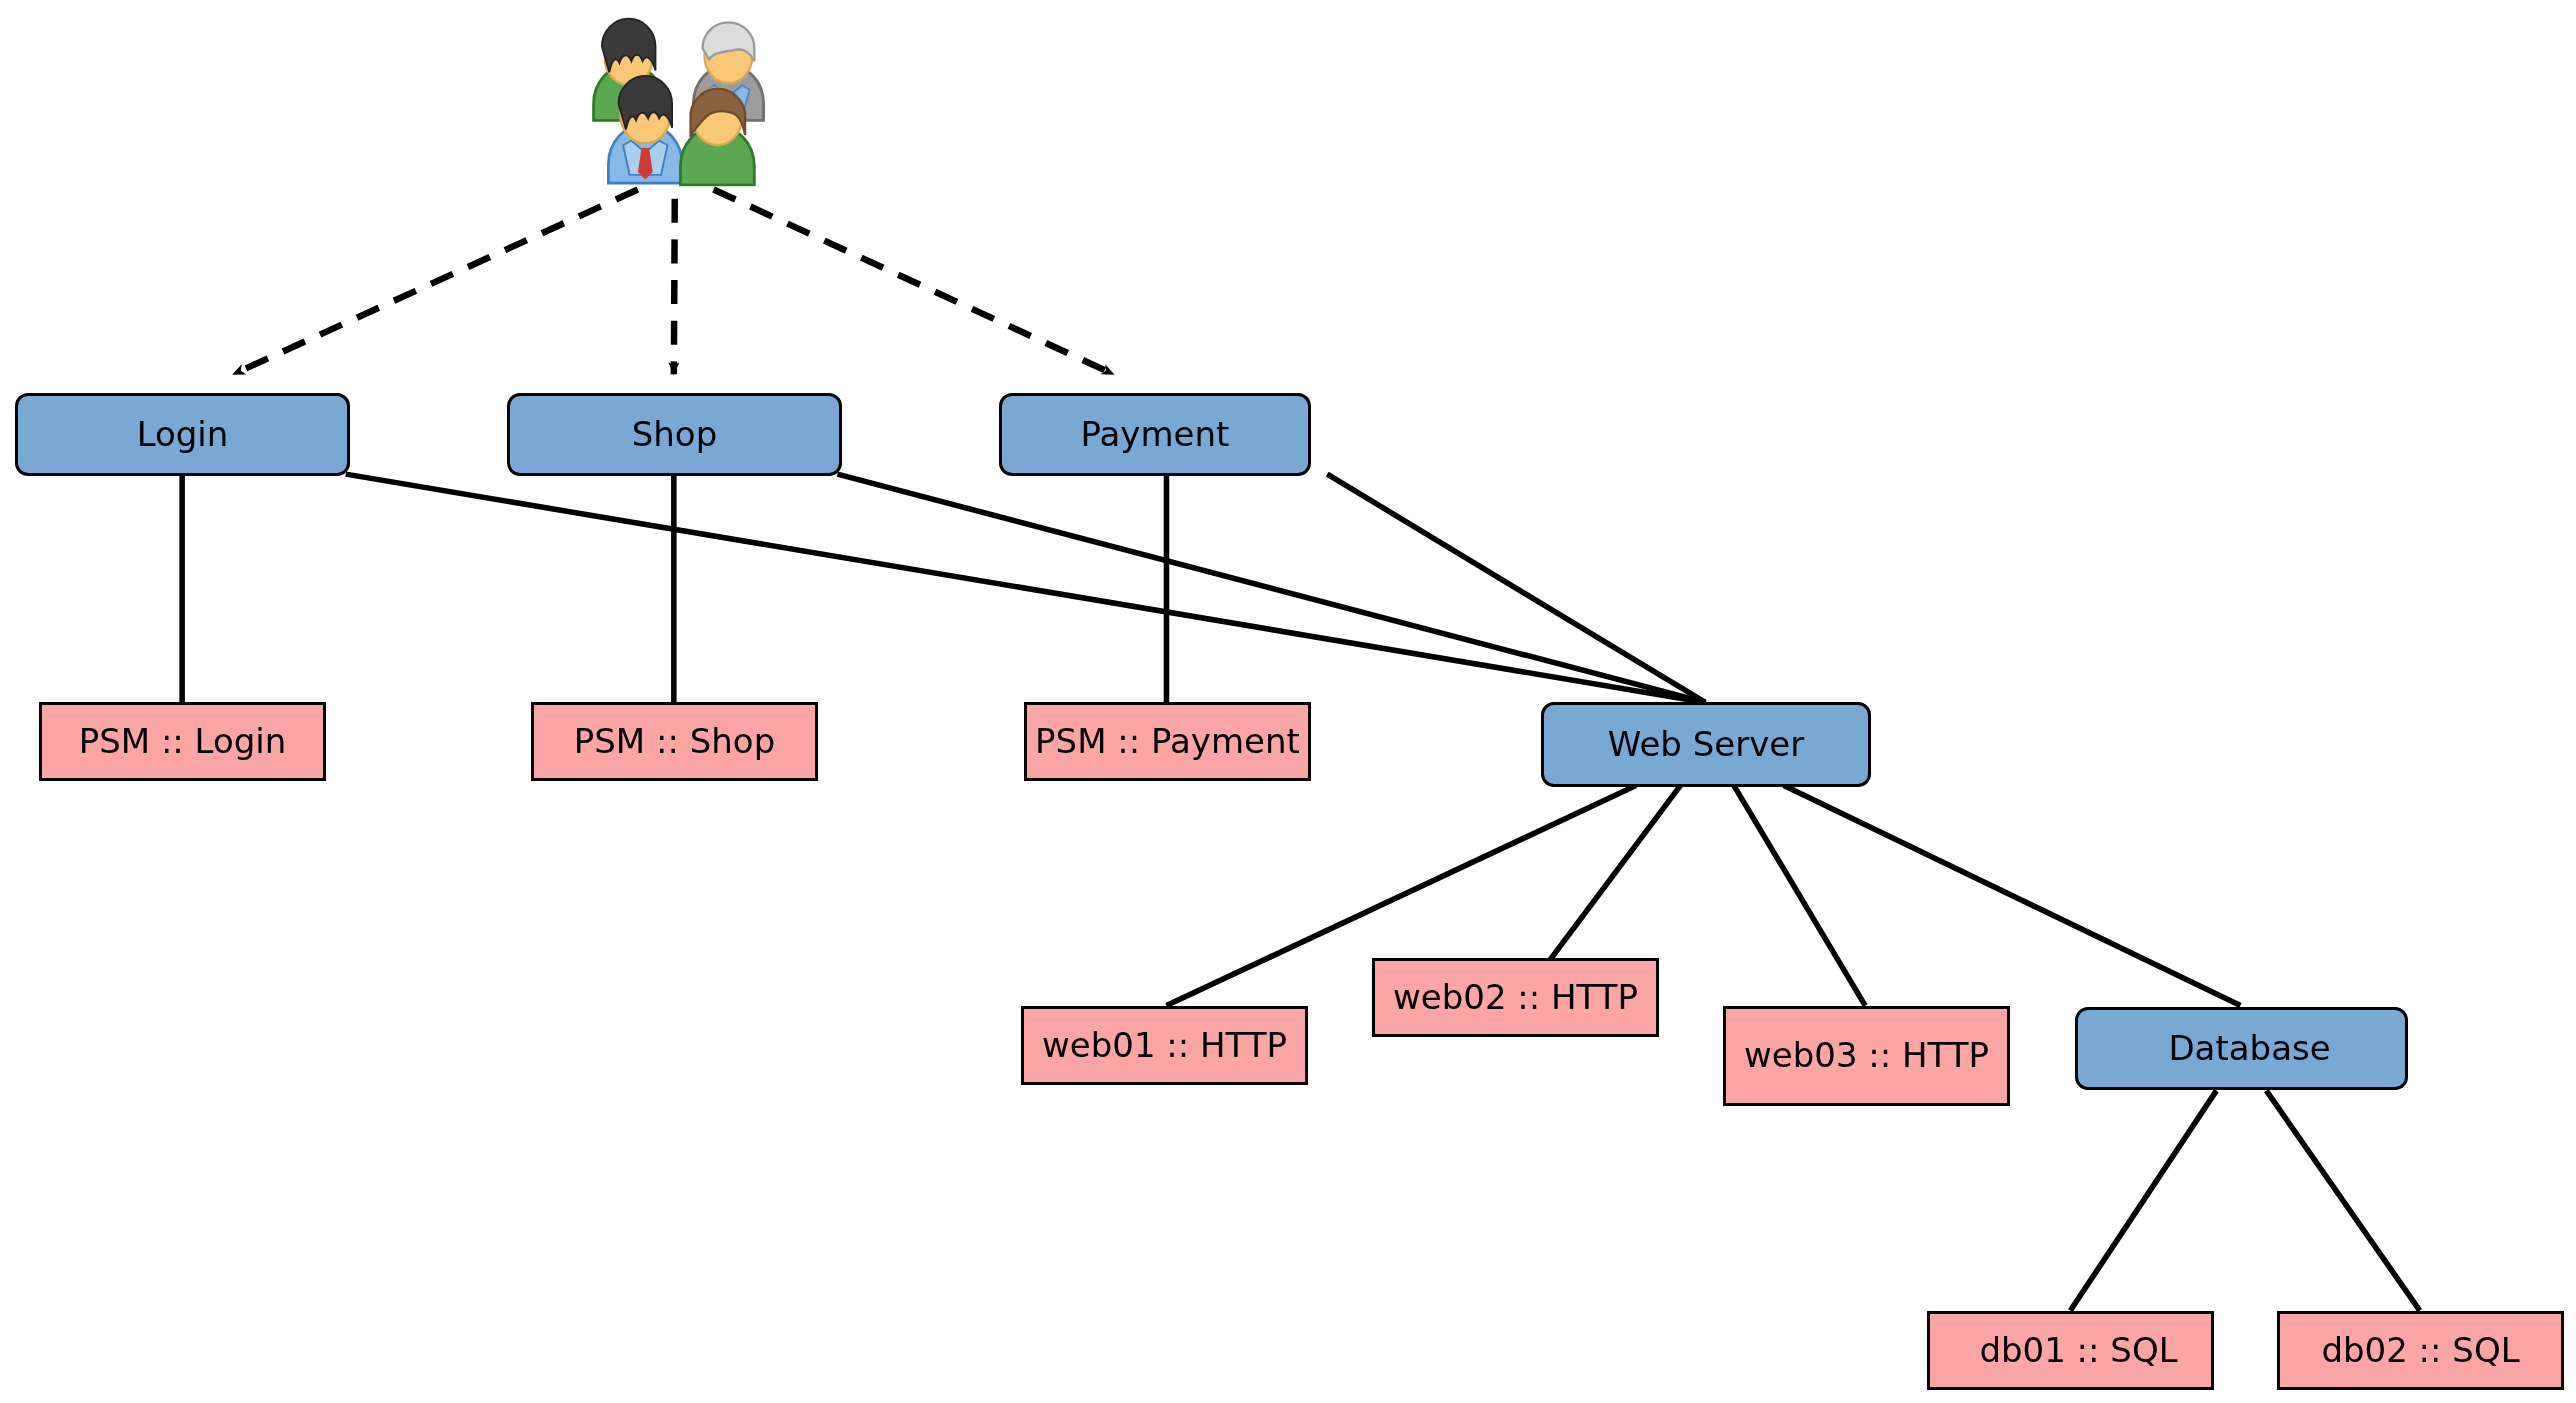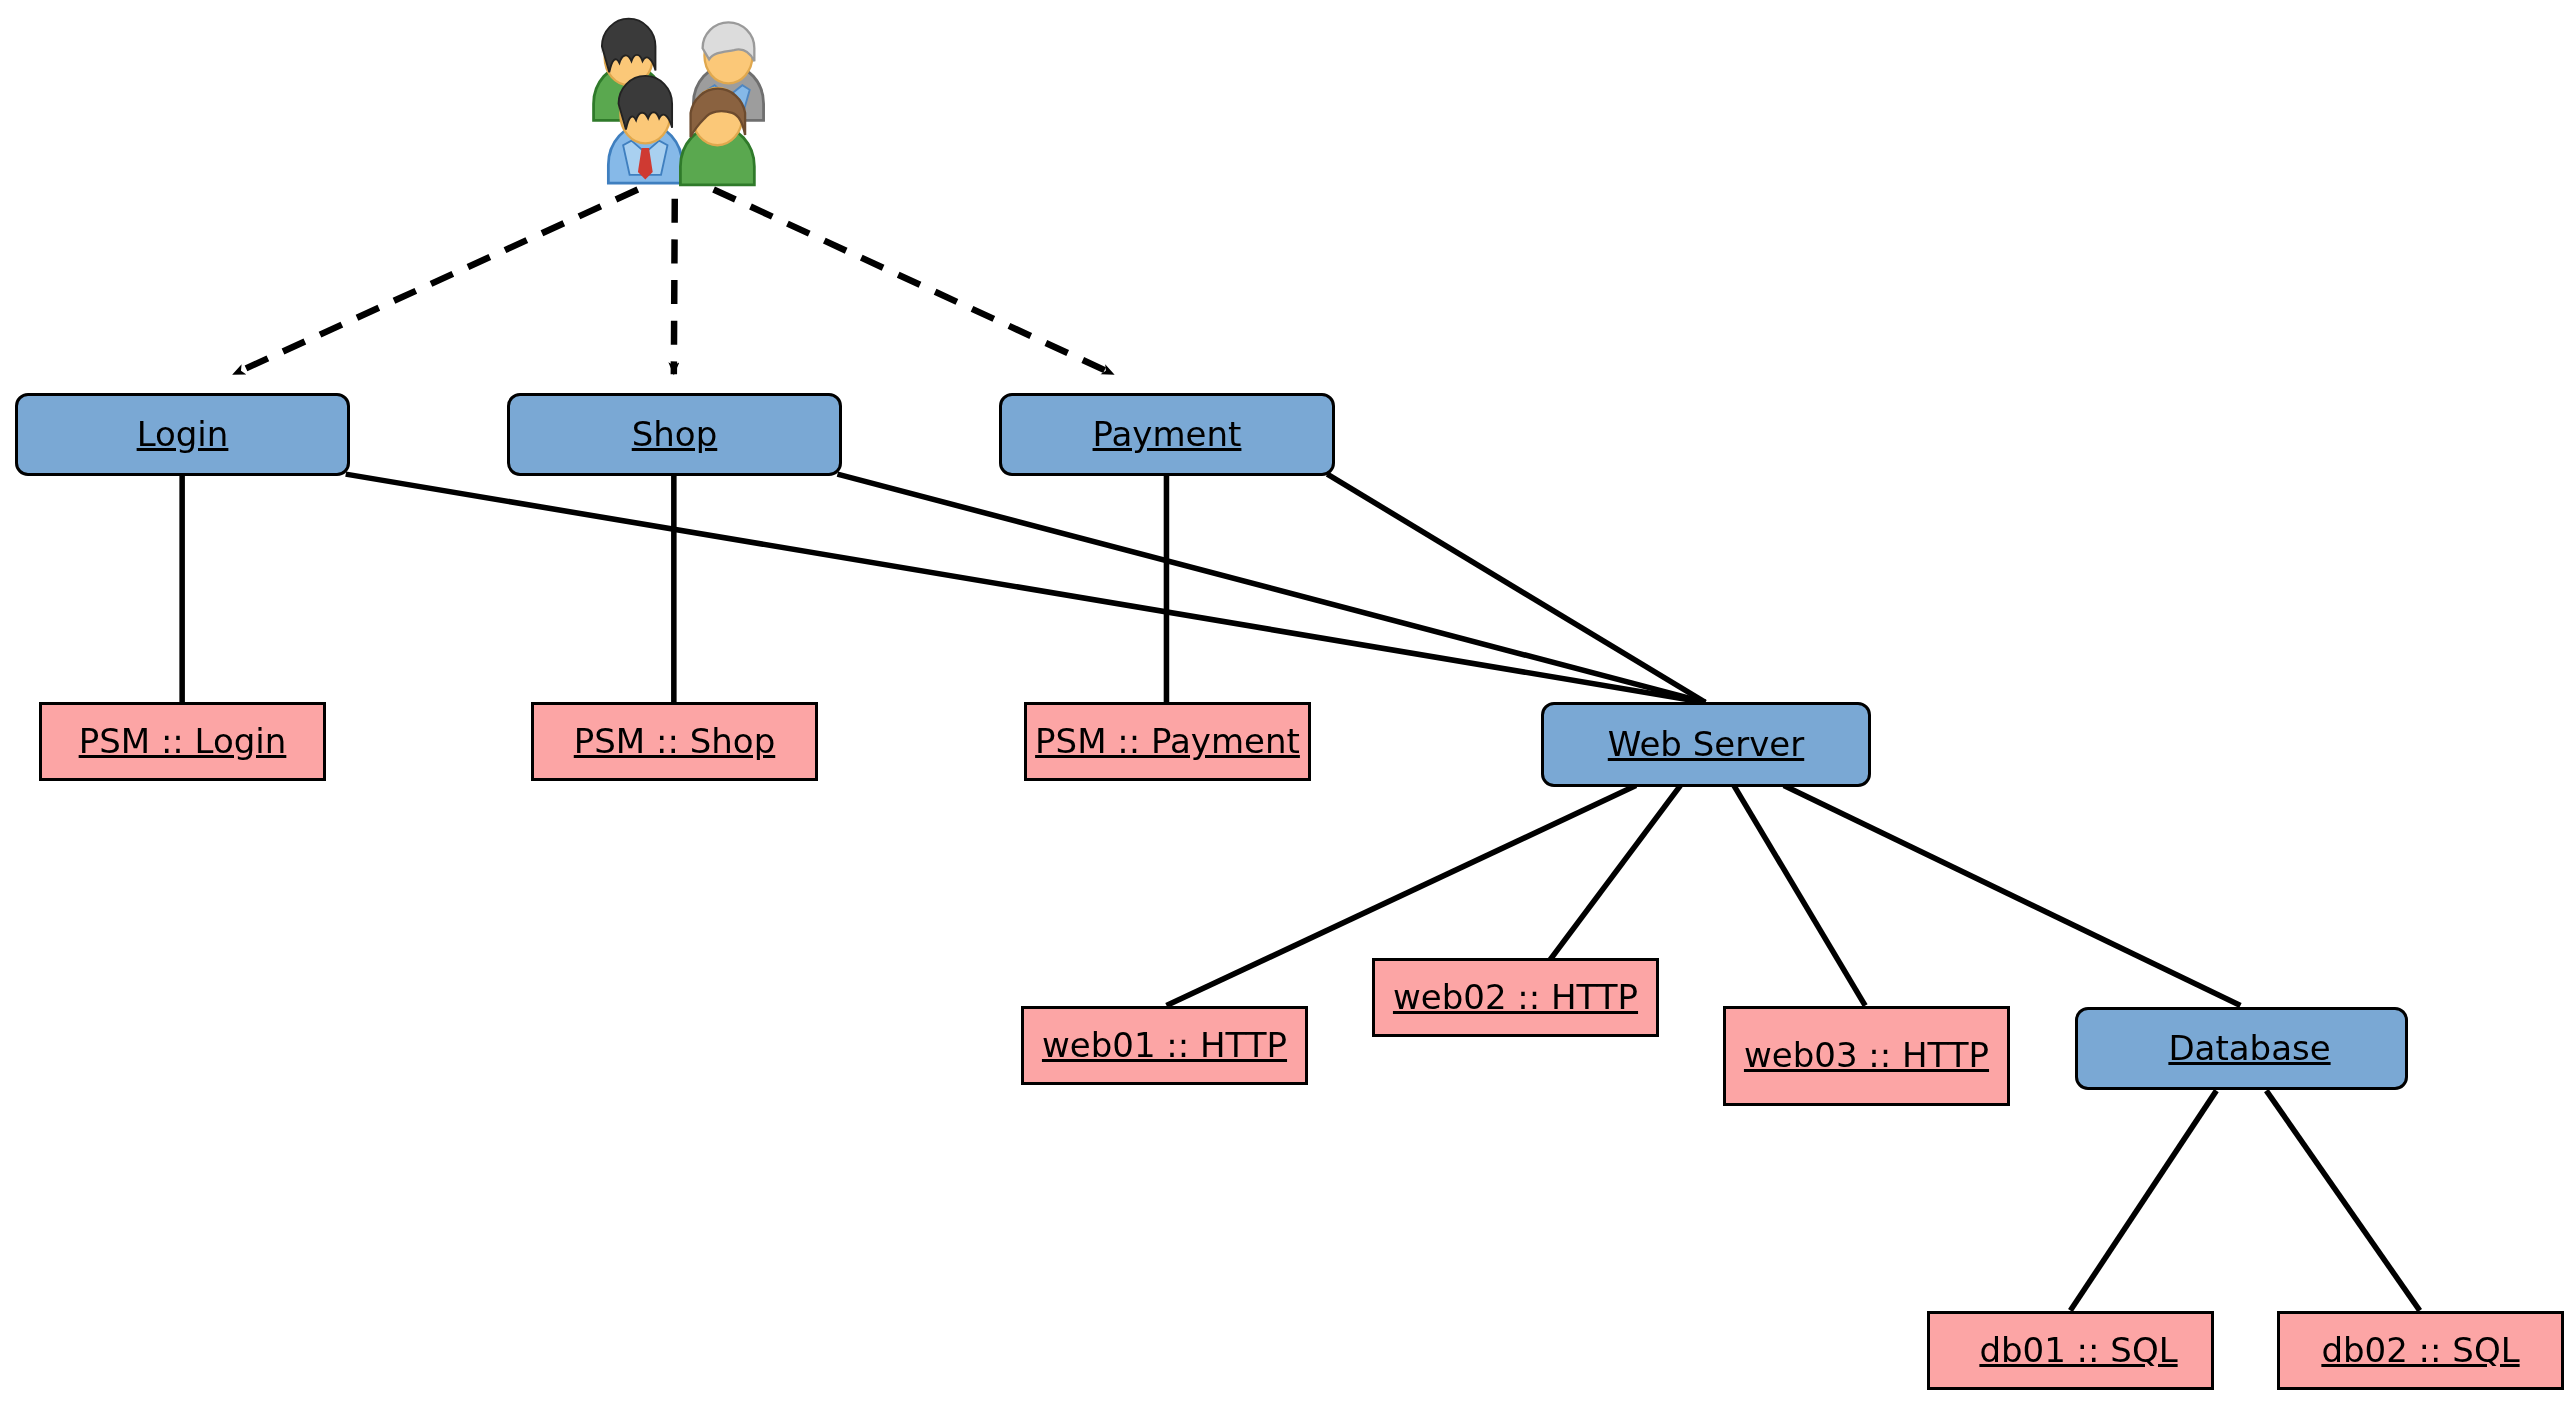--- a/index.html
+++ b/index.html
@@ -1,20 +1,20 @@
 <!DOCTYPE html>
 <html style="font-size:15px"><head>
 <meta charset="utf-8">
 <style>
   html,body{margin:0;padding:0;background:#ffffff;}
   body{font-family:"DejaVu Sans","Liberation Sans",sans-serif;}
   #stage{position:relative;width:2576px;height:1403px;background:#ffffff;overflow:hidden;}
   #wires{position:absolute;left:0;top:0;width:2576px;height:1403px;}
   .node{position:absolute;box-sizing:border-box;display:flex;align-items:center;justify-content:center;
-        text-align:center;color:#000000;line-height:1.05;text-decoration:underline;}
+        text-align:center;color:#000000;line-height:1.05;}
   .node.comp{background:#7aa8d4;border:3.7px solid #000000;border-radius:13px;font-size:34px;}
   .node.art{background:#fca5a5;border:3.7px solid #000000;border-radius:0;font-size:34px;}
   .actor{position:absolute;}
 </style>
 </head>
 <body>
 
 <div id="stage">
 
   <svg id="wires" viewBox="0 0 2787 1518" xmlns="http://www.w3.org/2000/svg">
@@ -85,21 +85,21 @@
       <g>
         <path d="M126,180 a40,44 0 0 1 80,0 l0,20 l-80,0 z" fill="#5aa84f" stroke="#2f7a2a" stroke-width="3"></path>
         <ellipse cx="166" cy="126" rx="27" ry="31" fill="#fbc878" stroke="#e0a84e" stroke-width="2.5"></ellipse>
         <path d="M137,122 a30,32 0 0 1 59,0 l0,24 c-3,-16 -8,-22 -14,-24 c-12,-4 -24,-2 -30,6 c-5,5 -10,10 -15,20 z" fill="#8a6240" stroke="#6d4b2e" stroke-width="2.5"></path>
       </g>
     </svg>
   </div>
 
   <div class="node comp" style="left:15px;top:393px;width:335px;height:83px;">Login</div>
   <div class="node comp" style="left:507px;top:393px;width:335px;height:83px;">Shop</div>
-  <div class="node comp" style="left:999px;top:393px;width:336px;height:83px;">Payment</div>
+  <div class="node comp" style="left:999px;top:393px;width:312px;height:83px;">Payment</div>
   <div class="node comp" style="left:1541px;top:702px;width:330px;height:85px;">Web Server</div>
   <div class="node comp" style="left:2075px;top:1007px;width:333px;height:83px;padding-left:16px;">Database</div>
 
   <div class="node art" style="left:39px;top:702px;width:287px;height:79px;">PSM :: Login</div>
   <div class="node art" style="left:531px;top:702px;width:287px;height:79px;text-align:center;">PSM :: Shop</div>
   <div class="node art" style="left:1024px;top:702px;width:287px;height:79px;">PSM :: Payment</div>
   <div class="node art" style="left:1021px;top:1006px;width:287px;height:79px;">web01 :: HTTP</div>
   <div class="node art" style="left:1372px;top:958px;width:287px;height:79px;">web02 :: HTTP</div>
   <div class="node art" style="left:1723px;top:1006px;width:287px;height:100px;">web03 :: HTTP</div>
   <div class="node art" style="left:1927px;top:1311px;width:287px;height:79px;padding-left:16px;">db01 :: SQL</div>

